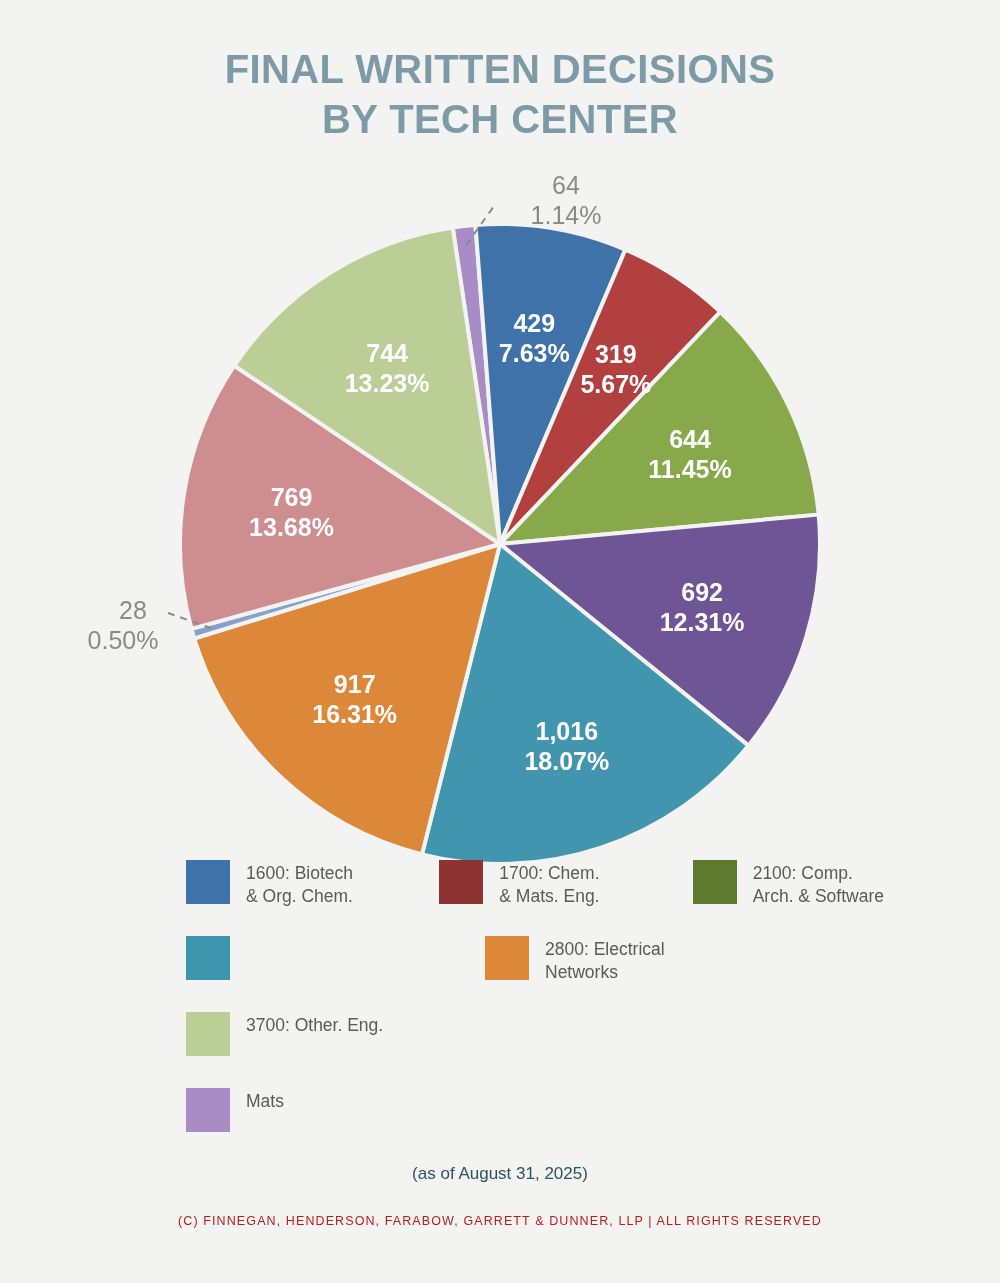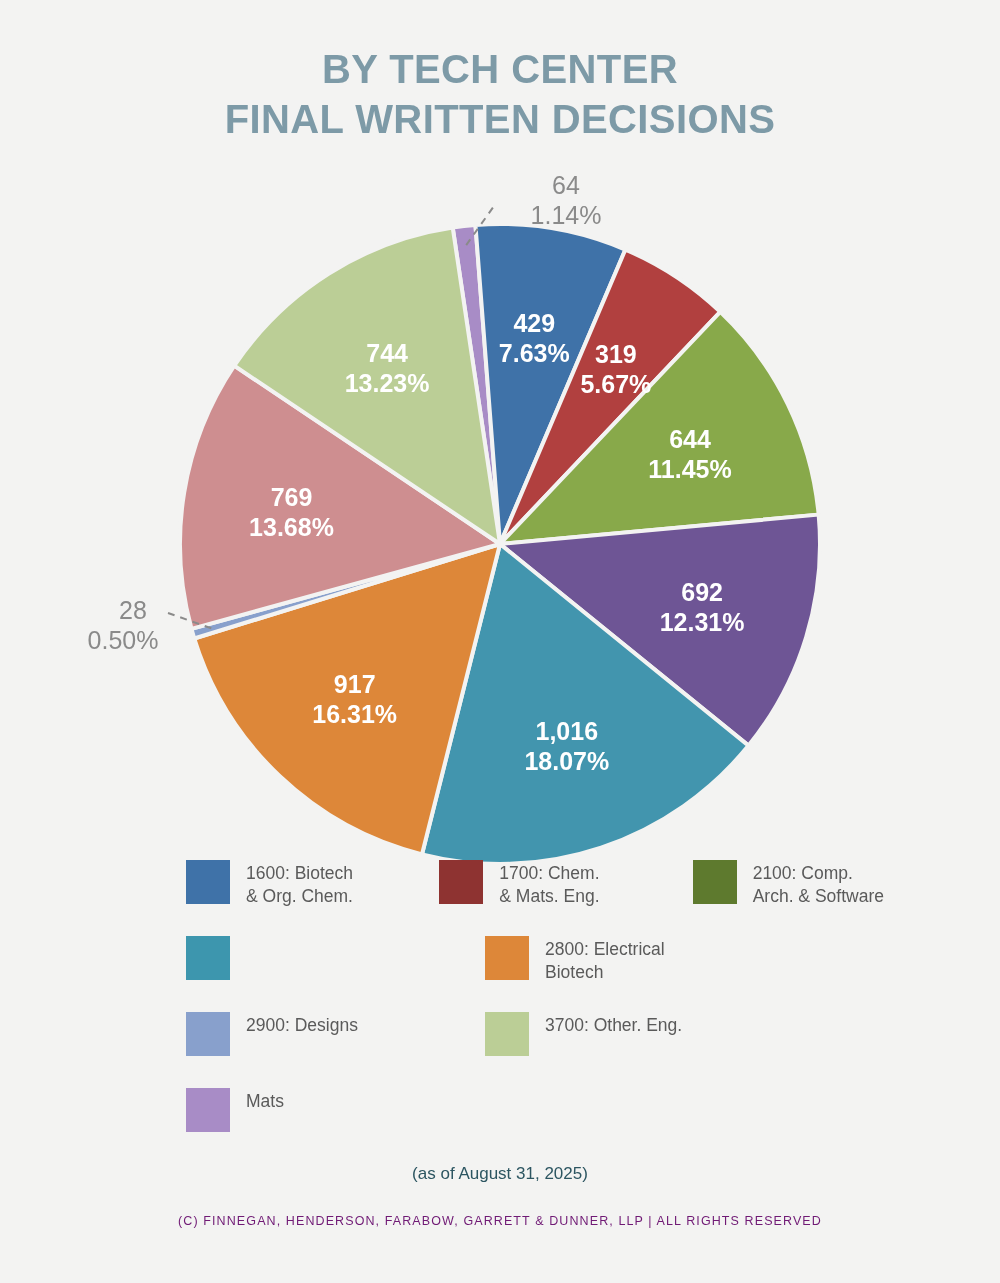--- a/index.html
+++ b/index.html
@@ -92,21 +92,21 @@
     color: #2C5561;
     font-size: 17px;
     font-weight: normal;
   }
   .copyright {
     position: absolute;
     left: 0;
     top: 1214px;
     width: 1000px;
     text-align: center;
-    color: #701a75;
+    color: #b91c1c;
     font-size: 12.5px;
     letter-spacing: 1.1px;
     text-transform: uppercase;
   }
 
   
   .slice-label {
     fill: #FFFFFF;
     font-family: "Liberation Sans", sans-serif;
     font-size: 25px;
@@ -126,22 +126,22 @@
     stroke-dasharray: 7 6;
     fill: none;
   }
 </style>
 </head>
 <body>
 
 <div class="page">
 
   <div class="title">
+    <span class="ln">FINAL WRITTEN DECISIONS</span>
     <span class="ln">BY TECH CENTER</span>
-    <span class="ln">FINAL WRITTEN DECISIONS</span>
   </div>
 
   <div class="chart-wrap">
     <svg class="chart-svg" width="1000" height="700" viewBox="0 0 1000 700">
       <g id="pie-slices">
           <path d="M 500 372 L 452.70 55.51 A 320 320 0 0 1 475.44 52.94 Z" fill="#A88CC6" stroke="#F3F3F2" stroke-width="4"></path>
           <path d="M 500 372 L 475.44 52.94 A 320 320 0 0 1 625.39 77.59 Z" fill="#3F72A8" stroke="#F3F3F2" stroke-width="4"></path>
           <path d="M 500 372 L 625.39 77.59 A 320 320 0 0 1 720.26 139.86 Z" fill="#B1403F" stroke="#F3F3F2" stroke-width="4"></path>
           <path d="M 500 372 L 720.26 139.86 A 320 320 0 0 1 818.65 342.63 Z" fill="#88A94A" stroke="#F3F3F2" stroke-width="4"></path>
           <path d="M 500 372 L 818.65 342.63 A 320 320 0 0 1 748.53 573.58 Z" fill="#6E5595" stroke="#F3F3F2" stroke-width="4"></path>
@@ -194,28 +194,24 @@
           <div class="swatch" style="background: rgb(94, 122, 46);"></div>
           <div class="legend-label">2100: Comp.<br><span>Arch. &amp; Software</span></div>
         </div>
       </div>
       <div class="legend-row">
         <div class="legend-item">
           <div class="swatch" style="background: rgb(61, 150, 174);"></div>
         </div>
         <div class="legend-item">
           <div class="swatch" style="background: rgb(221, 135, 57);"></div>
-          <div class="legend-label">2800: Electrical<br><span>Biotech</span></div>
-        </div>
-      </div>
-      <div class="legend-row">
-        <div class="legend-item">
-          <div class="swatch" style="background: rgb(136, 160, 204);"></div>
-          <div class="legend-label">2900: Designs</div>
-        </div>
+          <div class="legend-label">2800: Electrical<br><span>Networks</span></div>
+        </div>
+      </div>
+      <div class="legend-row">
         <div class="legend-item">
           <div class="swatch" style="background: rgb(187, 206, 150);"></div>
           <div class="legend-label">3700: Other. Eng.</div>
         </div>
       </div>
       <div class="legend-row">
         <div class="legend-item">
           <div class="swatch" style="background: rgb(168, 140, 198);"></div>
           <div class="legend-label">Mats</div>
         </div>

